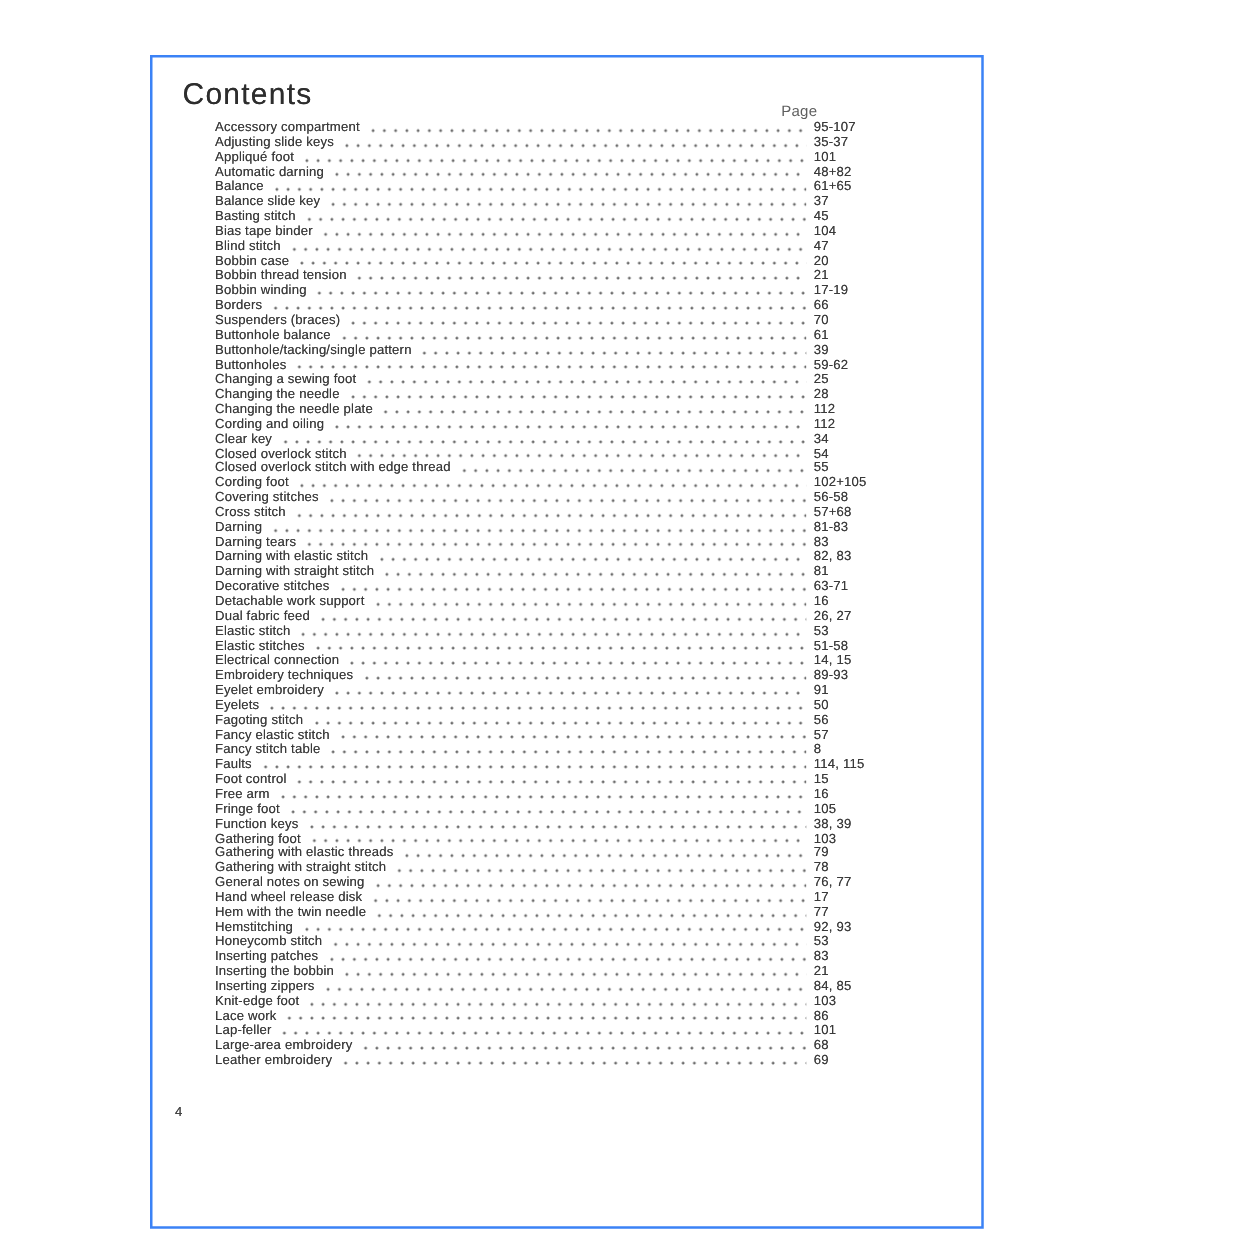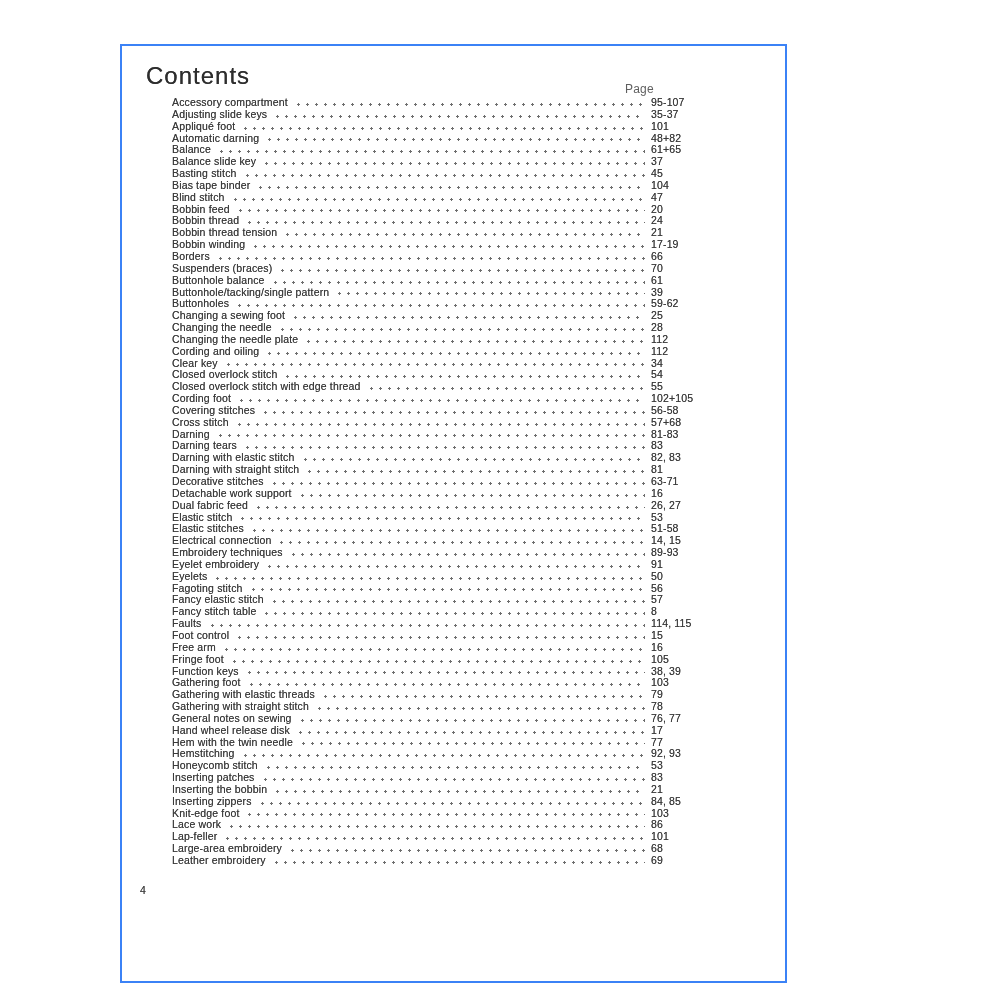--- a/index.html
+++ b/index.html
@@ -135,30 +135,25 @@
     <span class="pageno">104</span>
   </div>
 
   <div class="row">
     <span class="label">Blind stitch</span>
     <span class="leader"></span>
     <span class="pageno">47</span>
   </div>
 
   <div class="row">
-    <span class="label">Bobbin feed</span>
+    <span class="label">Bobbin case</span>
     <span class="leader"></span>
     <span class="pageno">20</span>
   </div>
 
-  <div class="row">
-    <span class="label">Bobbin thread</span>
-    <span class="leader"></span>
-    <span class="pageno">24</span>
-  </div>
 
   <div class="row">
     <span class="label">Bobbin thread tension</span>
     <span class="leader"></span>
     <span class="pageno">21</span>
   </div>
 
   <div class="row">
     <span class="label">Bobbin winding</span>
     <span class="leader"></span>

